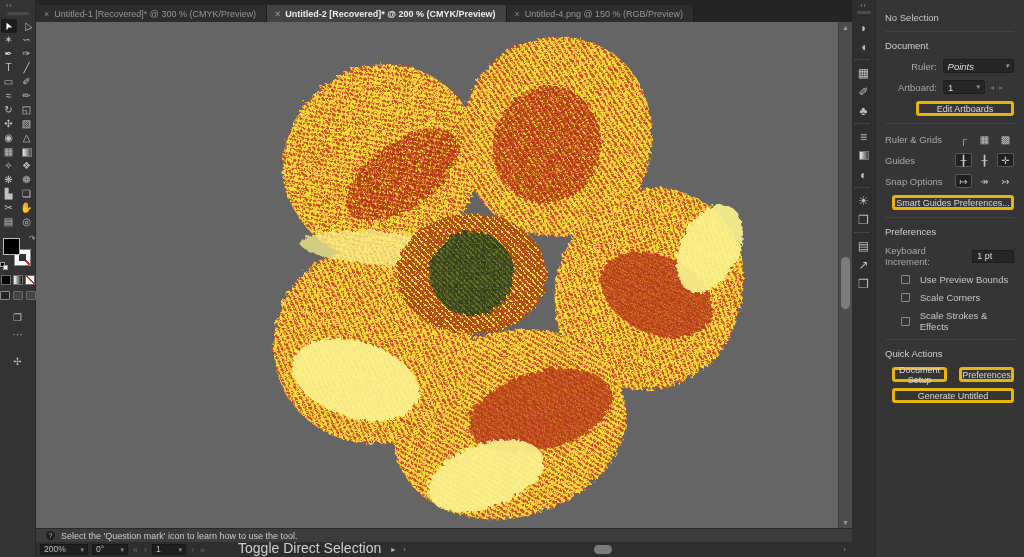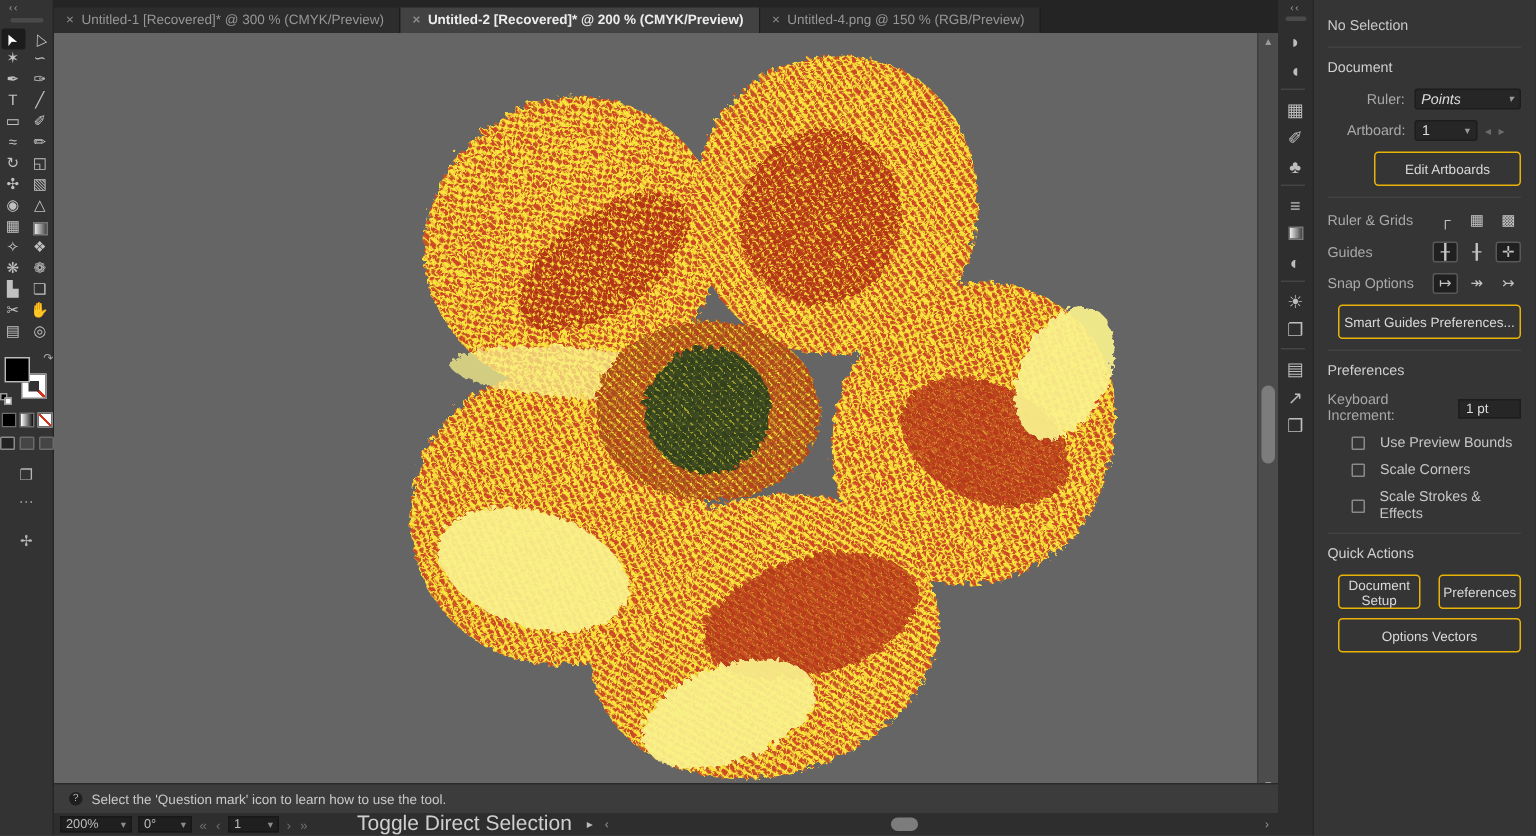--- a/index.html
+++ b/index.html
@@ -75,21 +75,21 @@
       radial-gradient(circle, #b2451f 1.9px, rgba(178,69,31,0) 2.5px),
       radial-gradient(circle, #a8511f 1.8px, rgba(168,81,31,0) 2.4px);
     background-size:6px 6px, 6px 6px; background-position:0 0, 3px 3px; }
   .center-disc { position:absolute; left:392px; top:208px; width:84px; height:84px; border-radius:50%;
     background-color:#ddcf30;
     background-image:
       radial-gradient(circle, #32411d 2.1px, rgba(50,65,29,0) 2.7px),
       radial-gradient(circle, #3c4a22 1.9px, rgba(60,74,34,0) 2.5px);
     background-size:5.6px 5.6px, 5.6px 5.6px; background-position:0 0, 2.8px 2.8px; }
 
-  .helpbar { height:20px; background:#3c3c3c; border-top:1px solid #2a2a2a; display:flex; align-items:center; gap:6px; padding:0 10px; }
+  .helpbar { height:14px; background:#3c3c3c; border-top:1px solid #2a2a2a; display:flex; align-items:center; gap:6px; padding:0 10px; }
   .qmark { width:9px; height:9px; border-radius:50%; background:#1f1f1f; color:#b5b5b5; font-size:7px;
     display:flex; align-items:center; justify-content:center; }
   .helptext { font-size:9px; color:#c9c9c9; }
 
   .statusbar { height:15px; background:#2e2e2e; display:flex; align-items:center; gap:4px; padding:0 2px 0 4px; }
   .sbox { height:11px; background:#1f1f1f; border:1px solid #181818; color:#bdbdbd; font-size:8.5px;
     display:flex; align-items:flex-end; justify-content:space-between; padding:0 3px; cursor:pointer; }
   .sbox .chev { color:#8d8d8d; font-size:7px; margin-left:4px; }
   .zoombox { width:48px; } .rotbox { width:36px; } .abbox { width:34px; }
   .navg { color:#6f6f6f; font-size:9px; cursor:pointer; padding:0 1px; }
@@ -117,21 +117,21 @@
   .prow { display:flex; align-items:center; margin-bottom:7px; }
   .sect-title { color:#cfcfcf; margin:2px 0 8px; }
   .divider { height:1px; background:#424242; margin:2px 0 8px; }
   .lbl { color:#a9a9a9; }
   .rlabel { width:52px; text-align:right; margin-right:6px; }
   .dd { height:14px; background:#262626; border:1px solid #1d1d1d; border-radius:2px; color:#ddd;
     display:flex; align-items:center; justify-content:space-between; padding:0 4px; cursor:pointer; }
   .dd .chev { color:#9a9a9a; font-size:7px; }
   .dd.units { width:72px;font-style:italic; } .dd.artb { width:42px; }
   .navarrow { color:#6c6c6c; font-size:8px; margin-left:5px; cursor:pointer; }
-  .btn { height:23px; border:1px solid #eab308; border-radius:3px; background:transparent; color:#d9d9d9;
+  .btn { height:15px; border:3px solid #eab308; border-radius:3px; background:transparent; color:#d9d9d9;
     font-size:9px; display:flex; align-items:center; justify-content:center; cursor:pointer; font-family:inherit; }
   .btn.edit-art { width:98px; margin-left:auto; }
   .iconbtn { width:17px; height:14px; display:flex; align-items:center; justify-content:center;
     color:#c3c3c3; font-size:10px; margin-left:4px; border-radius:2px; cursor:pointer; border:1px solid transparent; }
   .iconbtn.pressed { background:#202020; border-color:#585858; }
   .grow { flex:1; }
   .kbinput { width:44px; height:13px; background:#262626; border:1px solid #1d1d1d; color:#ddd;
     font-size:9px; display:flex; align-items:center; padding:0 4px; margin-left:5px; }
   .chkrow { display:flex; align-items:center; gap:10px; margin-bottom:7px; cursor:pointer;padding-left:16px; }
   .chk { width:9px; height:9px; border:1px solid #8a8a8a; border-radius:1px; background:transparent; }
@@ -463,18 +463,18 @@
             </div>
           </div>
         <div class="divider" style="margin-top:6px;"></div>
 
         <div class="sect-title">Quick Actions</div>
         <div class="qa-row" id="qarow">
             <button class="btn">Document Setup</button>
             <button class="btn">Preferences</button>
           </div>
         <div class="qa-row">
-          <button class="btn">Options Vectors</button>
+          <button class="btn">Generate Untitled</button>
         </div>
       </div>
     </div>
   </div>
 </div>
 
 </body></html>

